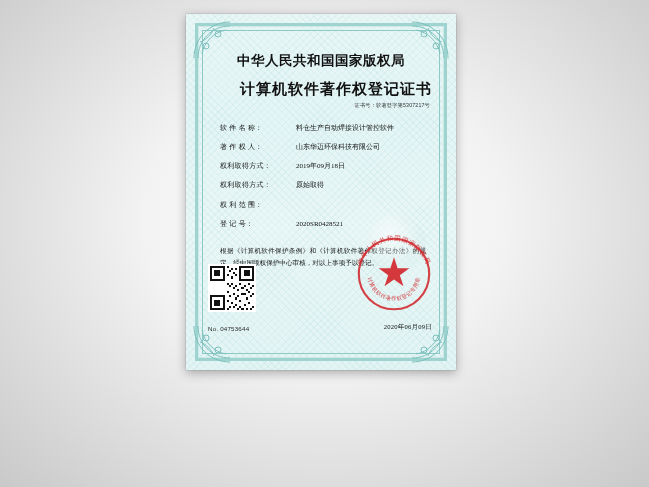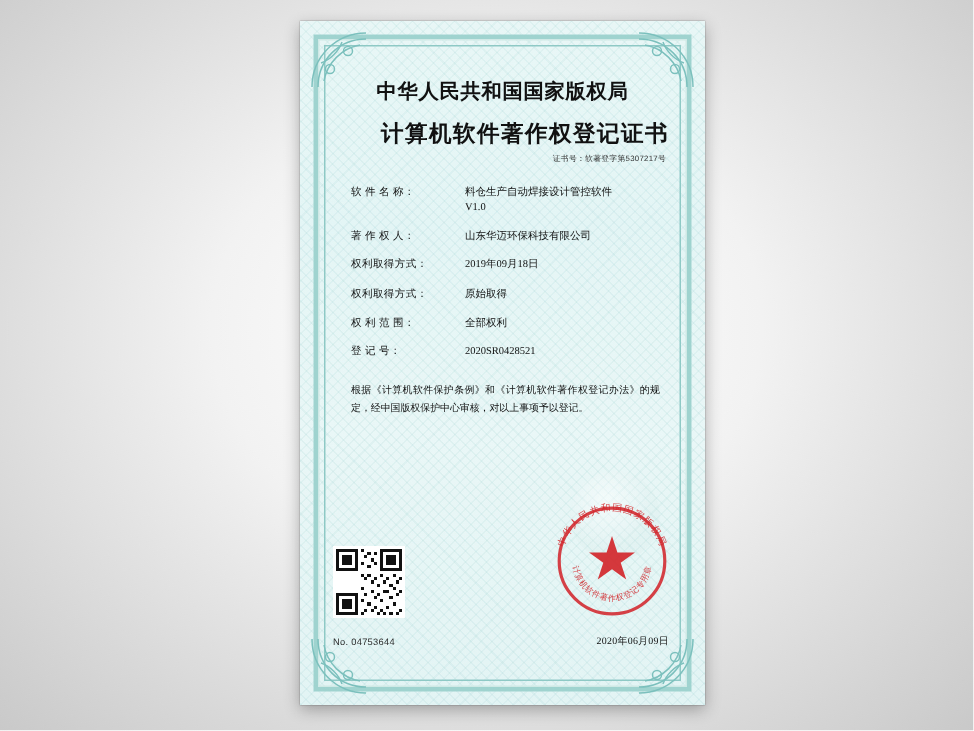--- a/index.html
+++ b/index.html
@@ -15,24 +15,24 @@
   .stage {
     position: relative;
     width: 649px;
     height: 487px;
     background: radial-gradient(ellipse at 50% 45%, #ffffff 0%, #f2f2f2 40%, #d8d8d8 78%, #c9c9c9 100%);
     overflow: hidden;
   }
   
   .cert {
     position: absolute;
-    left: 200px;
+    left: 186px;
     top: 14px;
     width: 270px;
-    height: 456px;
+    height: 356px;
     background:
       linear-gradient(180deg, #e8f7f6 0%, #e4f5f5 30%, #e9f7f6 60%, #e3f4f4 100%);
     box-shadow: 0 3px 10px rgba(0,0,0,0.30), 0 0 1px rgba(0,0,0,0.4);
   }
   
   .cert::before {
     content: "";
     position: absolute;
     inset: 0;
     background-image:
@@ -247,21 +247,20 @@
       <div class="title-main">中华人民共和国国家版权局</div>
       <div class="title-sub">计算机软件著作权登记证书</div>
       <div class="cert-no">证书号：软著登字第5307217号</div>
 
       <div class="fields">
 
         <div class="row">
           <div class="lbl">软 件 名 称：</div>
           <div class="val">
             <span>料仓生产自动焊接设计管控软件</span>
-            <span class="line2">V1.0</span>
           </div>
         </div>
 
         <div class="row">
           <div class="lbl">著 作 权 人：</div>
           <div class="val">山东华迈环保科技有限公司</div>
         </div>
 
         <div class="row">
           <div class="lbl">权利取得方式：</div>
@@ -269,21 +268,20 @@
         </div>
 
 
         <div class="row">
           <div class="lbl">权利取得方式：</div>
           <div class="val">原始取得</div>
         </div>
 
         <div class="row">
           <div class="lbl">权 利 范 围：</div>
-          <div class="val">全部权利</div>
         </div>
 
         <div class="row">
           <div class="lbl">登 记 号：</div>
           <div class="val">2020SR0428521</div>
         </div>
 
       </div>
 
       <div class="legal">根据《计算机软件保护条例》和《计算机软件著作权登记办法》的规定，经中国版权保护中心审核，对以上事项予以登记。</div>

